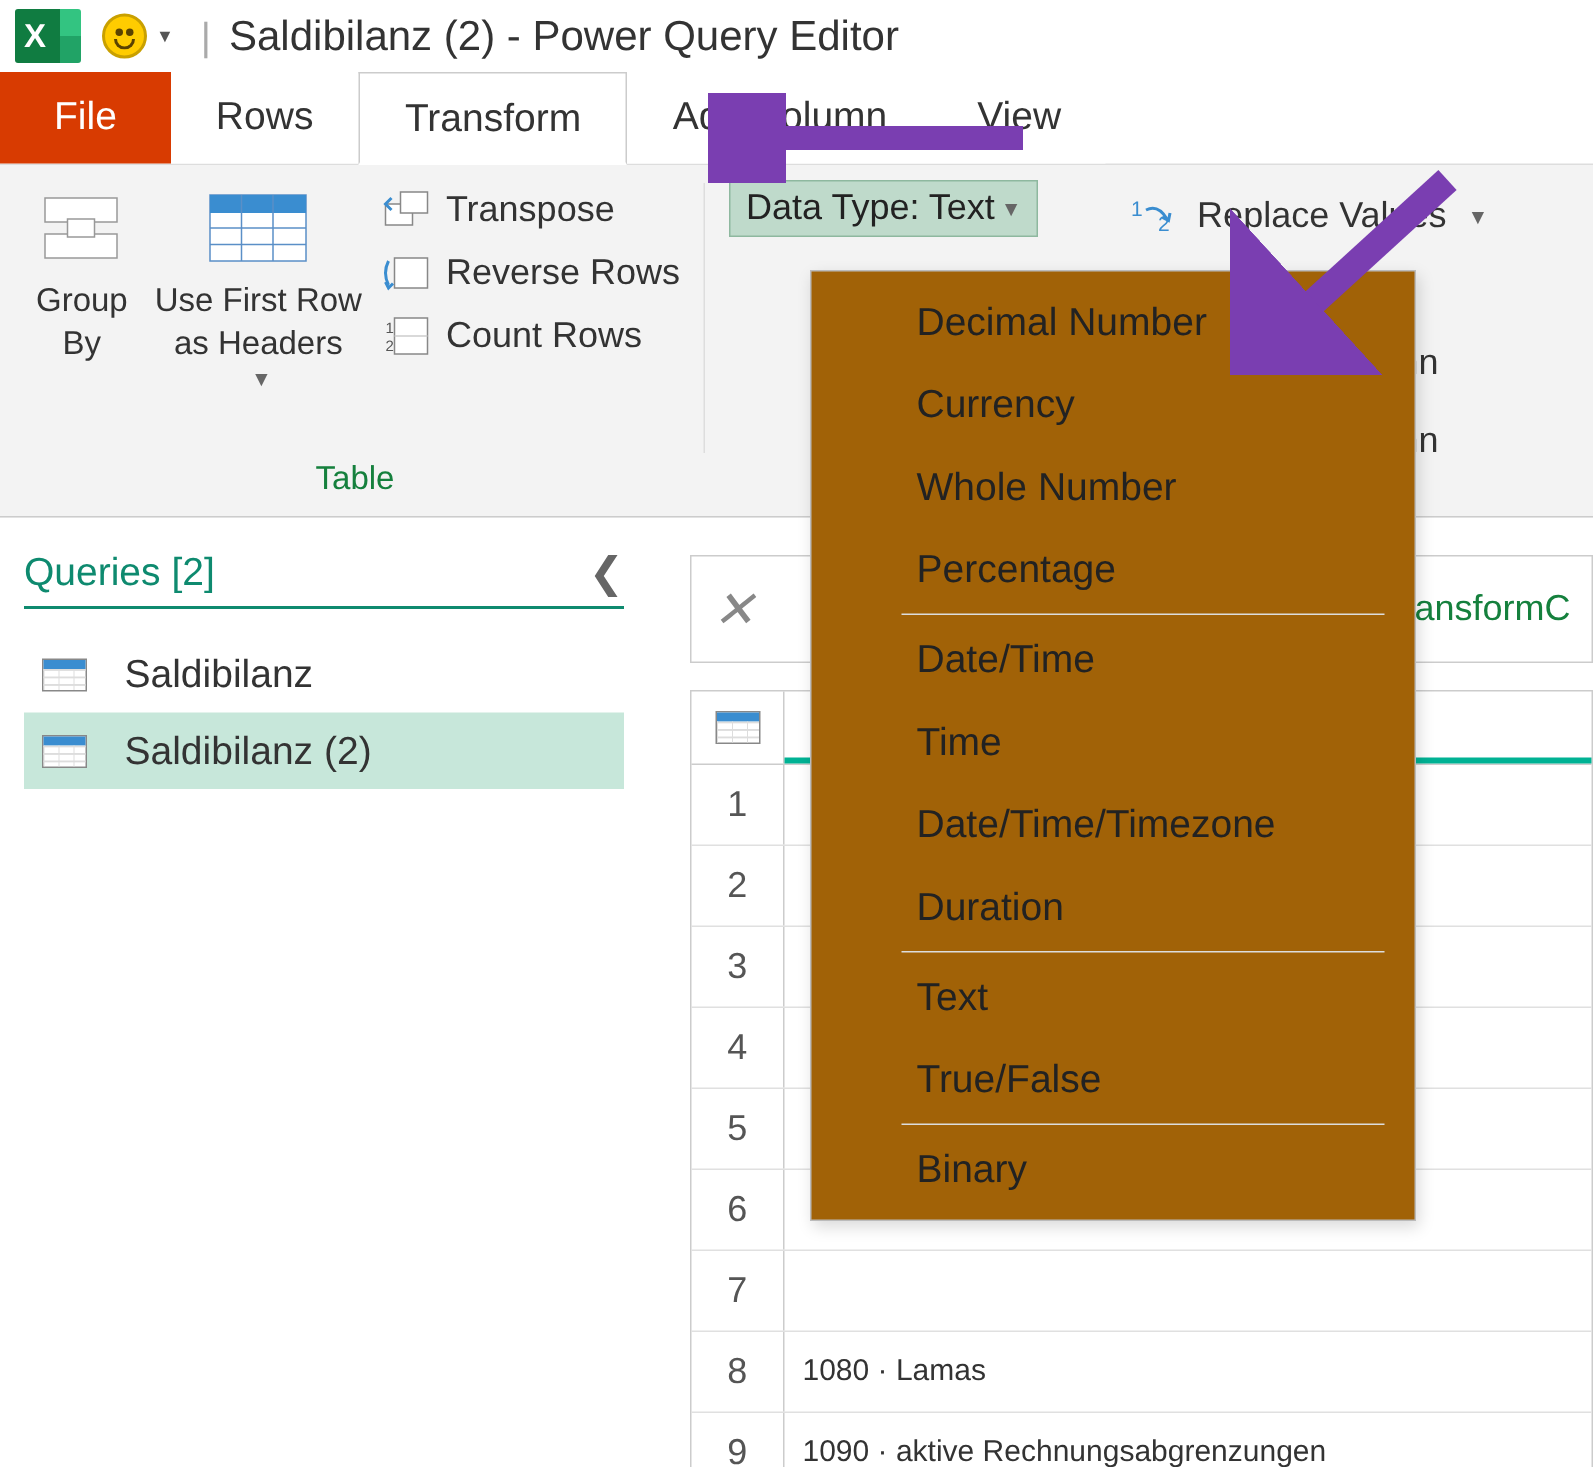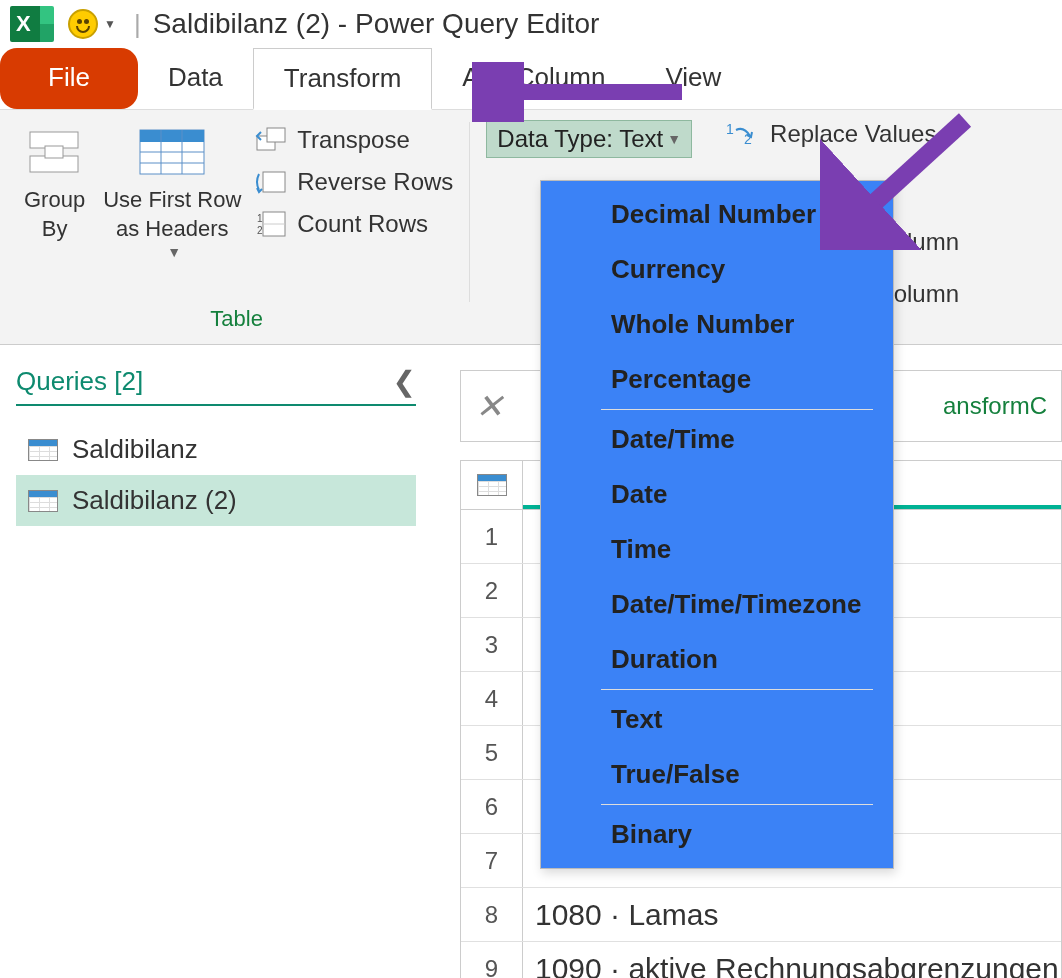--- a/index.html
+++ b/index.html
@@ -75,22 +75,21 @@
   .tab {
     padding: 14px 30px;
     font-size: 26px;
     color: #333;
     cursor: pointer;
     background: #fff;
   }
   .tab.file {
     background: #d83b01;
     color: #fff;
-    padding: 14px 48px;
-    border-radius: 17px;
+    padding: 14px 36px;
   }
   .tab.active {
     border: 1px solid #ccc;
     border-bottom: 2px solid #fff;
     border-top: 1px solid #ccc;
     margin-bottom: -1px;
     position: relative;
     z-index: 1;
   }
   
@@ -164,21 +163,21 @@
     color: #0e8a6f;
     font-size: 26px;
     border-bottom: 2px solid #0e8a6f;
     padding-bottom: 6px;
     margin-bottom: 18px;
   }
   .queries-header .chev {
     font-size: 28px; color: #666;
   }
   .query-item {
-    display: flex; align-items: center; gap: 14px;
+    display: flex; align-items: center; gap: 25px;
     padding: 10px 12px;
     font-size: 26px;
     color: #333;
     cursor: pointer;
   }
   .query-item.selected {
     background: #c7e7da;
   }
   .table-glyph {
     width: 30px; height: 22px;
@@ -236,35 +235,34 @@
   }
   .row-num {
     width: 62px; text-align: center;
     color: #555; font-size: 24px;
     border-right: 1px solid #ccc;
     height: 100%;
     display: flex; align-items: center; justify-content: center;
   }
   .row-val {
     flex: 1; padding-left: 12px;
-    font-size: 30px; color: #333;
+    font-size: 20px; color: #333;
     white-space: nowrap; overflow: hidden;
   }
   
   
   .dropdown-menu {
     position: absolute;
     left: 540px; top: 180px;
-    width: 354px;
-    background: #3b82f6;
+    width: 404px;
+    background: #a16207;
     border: 1px solid #bbb;
     box-shadow: 2px 4px 10px rgba(0,0,0,.15);
     padding: 6px 0;
     z-index: 50;
-    font-weight: bold;
   }
   .menu-item {
     padding: 12px 24px 12px 70px;
     font-size: 26px;
     color: #222;
     cursor: pointer;
   }
   .menu-sep {
     height: 1px; background: #ddd;
     margin: 2px 20px 2px 60px;
@@ -284,21 +282,21 @@
   <div class="smiley">
       <div class="mouth"></div>
     </div>
   <span class="qat-drop">▼</span>
   <span class="title-sep">|</span>
   <span class="title-text">Saldibilanz (2) - Power Query Editor</span>
 </div>
 
 <div class="tabbar">
   <div class="tab file">File</div>
-  <div class="tab">Data</div>
+  <div class="tab">Rows</div>
   <div class="tab active">Transform</div>
   <div class="tab">Add Column</div>
   <div class="tab">View</div>
 </div>
 
 <div class="ribbon">
   <div class="ribbon-group">
     <div class="group-body">
       <div class="big-button">
         <svg class="icon-svg" width="60" height="52">
@@ -350,21 +348,21 @@
         </div>
       </div>
     </div>
     <div class="group-label">Table</div>
   </div>
 
   <div class="ribbon-sep"></div>
 
   <div class="ribbon-group" style="align-items:flex-start">
     <div class="group-body" style="flex-direction:column; align-items:flex-start; gap:0">
-      <div style="display:flex; gap:32px; align-items:flex-start">
+      <div style="display:flex; gap:60px; align-items:flex-end">
         <div class="dtype-btn">
           <span>Data Type: Text</span>
           <span class="caret-down">▼</span>
         </div>
         <div class="small-btn">
           <svg width="36" height="28">
             <text x="2" y="14" font-size="14" fill="#3a8dd0">1</text>
             <text x="20" y="24" font-size="14" fill="#3a8dd0">2</text>
             <path d="M12 10 Q20 6 26 16" fill="none" stroke="#3a8dd0" stroke-width="2"></path>
             <path d="M23 15 L27 17 L28 12" fill="none" stroke="#3a8dd0" stroke-width="2"></path>
@@ -379,21 +377,20 @@
   </div>
 </div>
 
 <div class="dropdown-menu" id="dtype-menu">
     <div class="menu-item">Decimal Number</div>
     <div class="menu-item">Currency</div>
     <div class="menu-item">Whole Number</div>
     <div class="menu-item">Percentage</div>
     <div class="menu-sep"></div>
     <div class="menu-item">Date/Time</div>
-    <div class="menu-item">Date</div>
     <div class="menu-item">Time</div>
     <div class="menu-item">Date/Time/Timezone</div>
     <div class="menu-item">Duration</div>
     <div class="menu-sep"></div>
     <div class="menu-item">Text</div>
     <div class="menu-item">True/False</div>
     <div class="menu-sep"></div>
     <div class="menu-item">Binary</div>
   </div>
 

